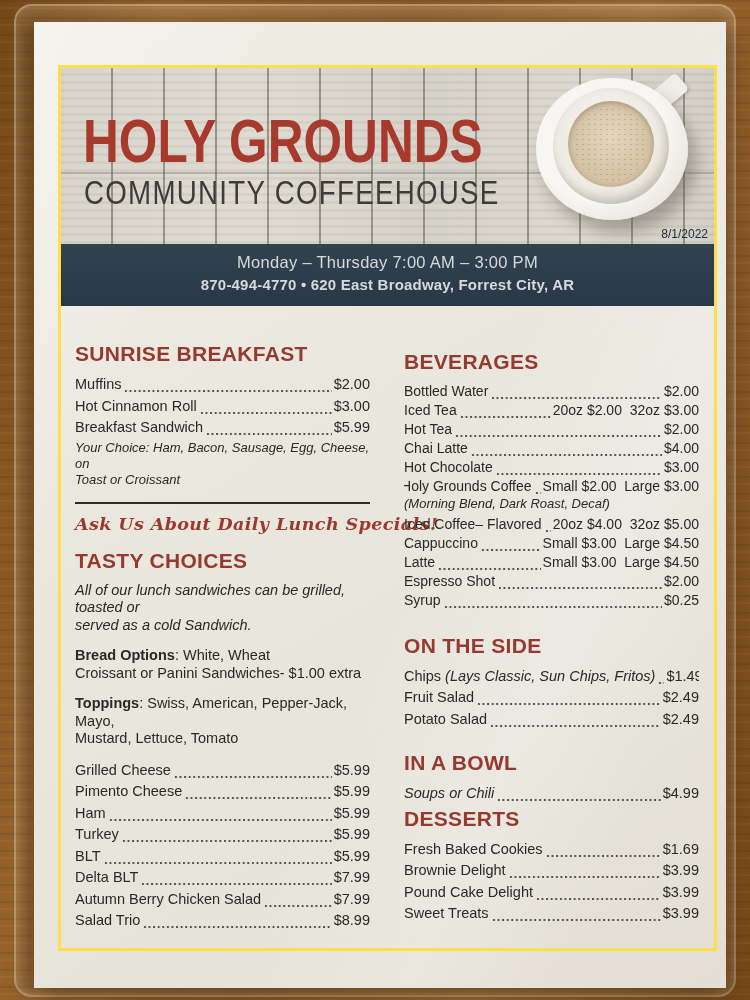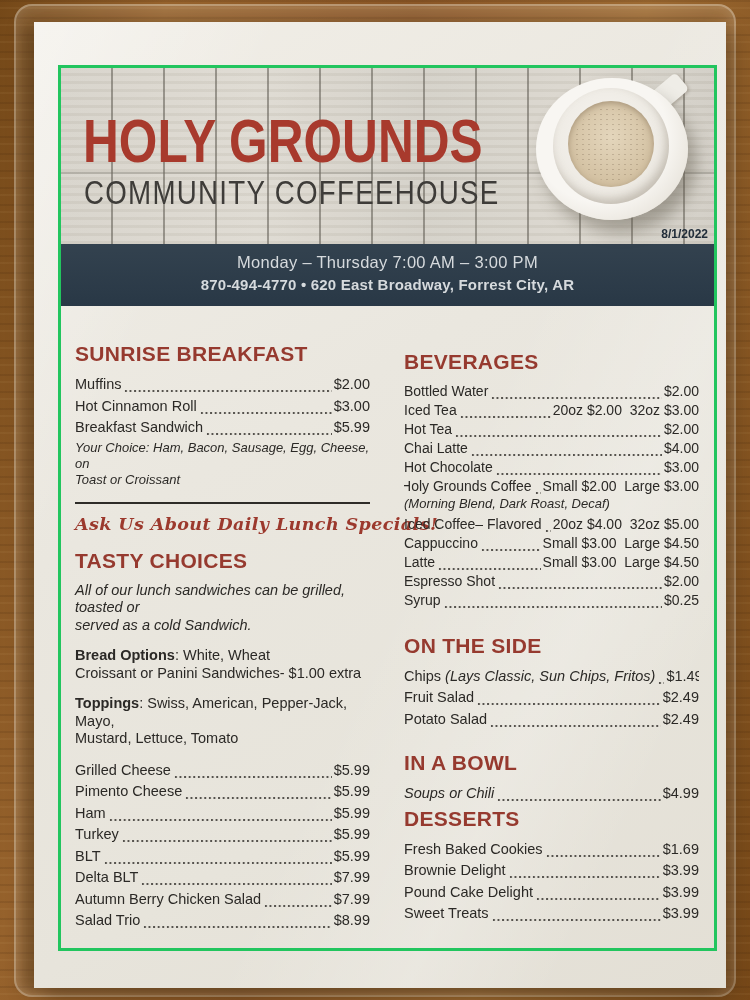--- a/index.html
+++ b/index.html
@@ -20,21 +20,21 @@
     position:absolute;left:34px;top:22px;width:692px;height:966px;
     background:linear-gradient(150deg,#f1eee7 0%,#eae7df 40%,#e7e4db 70%,#e3dfd5 100%);
     box-shadow:-12px 4px 14px rgba(75,48,18,0.45), 10px 10px 18px rgba(75,48,18,0.40);
   }
   .paper::after{
     content:"";position:absolute;inset:0;pointer-events:none;
     background:linear-gradient(115deg, rgba(255,255,255,0.38) 0%, rgba(255,255,255,0) 22%, rgba(255,255,255,0) 55%, rgba(255,255,255,0.20) 72%, rgba(255,255,255,0) 85%);
   }
   .frame{
     position:absolute;left:58px;top:65px;width:659px;height:886px;
-    border:3px solid #22c55e;box-sizing:border-box;overflow:hidden;
+    border:3px solid #fde047;box-sizing:border-box;overflow:hidden;
   }
   
   .header-wood{
     position:relative;height:176px;
     background-image:
       repeating-linear-gradient(90deg, rgba(120,115,104,0) 0 50px, rgba(95,91,82,0.55) 50px 52px),
       repeating-linear-gradient(180deg, rgba(255,255,255,0.10) 0 5px, rgba(150,145,133,0.08) 5px 8px),
       linear-gradient(90deg,#d5d1c8 0%,#dcd8cf 30%,#d2cec5 55%,#d9d5cc 80%,#cfcbc2 100%);
   }
   .header-wood::after{content:"";position:absolute;left:0;right:0;top:104px;height:2px;background:rgba(110,105,95,0.35);}
@@ -53,21 +53,21 @@
   .handle{position:absolute;right:2px;top:2px;width:32px;height:22px;border-radius:5px;background:#efede7;
     transform:rotate(-40deg);box-shadow:1px 2px 3px rgba(120,110,95,0.35);}
   .rim{position:absolute;left:17px;top:10px;width:116px;height:116px;border-radius:50%;
     background:radial-gradient(circle at 45% 40%, #f7f5f1, #e9e5dd 85%);
     box-shadow:inset -3px -5px 8px rgba(140,130,115,0.40);}
   .coffee{position:absolute;left:15px;top:13px;width:86px;height:86px;border-radius:50%;
     background:radial-gradient(circle at 50% 42%, #e4d6bc, #d3c1a2 70%, #c8b595);
     box-shadow:inset 0 2px 6px rgba(120,100,75,0.5);}
   .coffee::after{content:"";position:absolute;inset:6px;border-radius:50%;opacity:.5;
     background-image:radial-gradient(rgba(95,75,55,0.45) 0.7px, transparent 1.1px);background-size:6px 5px;}
-  .date-stamp{position:absolute;right:6px;bottom:3px;font-size:12px;font-weight:bold;color:#222e3a;z-index:4;}
+  .date-stamp{position:absolute;right:6px;bottom:3px;font-size:12px;font-weight:normal;color:#222e3a;z-index:4;}
   
   .banner{height:62px;box-sizing:border-box;padding-top:9px;text-align:center;color:#d6dadd;
     background:linear-gradient(180deg,#33424f,#293846);}
   .banner .l1{font-size:16.5px;font-weight:normal;letter-spacing:.3px;}
   .banner .l2{font-size:15px;font-weight:bold;margin-top:4px;letter-spacing:.2px;}
   
   .content{display:flex;padding:36px 0 0 14px;color:#2b2926;}
   .col-left{width:295px;}
   .col-right{width:295px;margin-left:34px;padding-top:8px;}
   .section-heading{font-size:21px;font-weight:bold;color:#963a2f;letter-spacing:.3px;margin:0 0 9px;}

